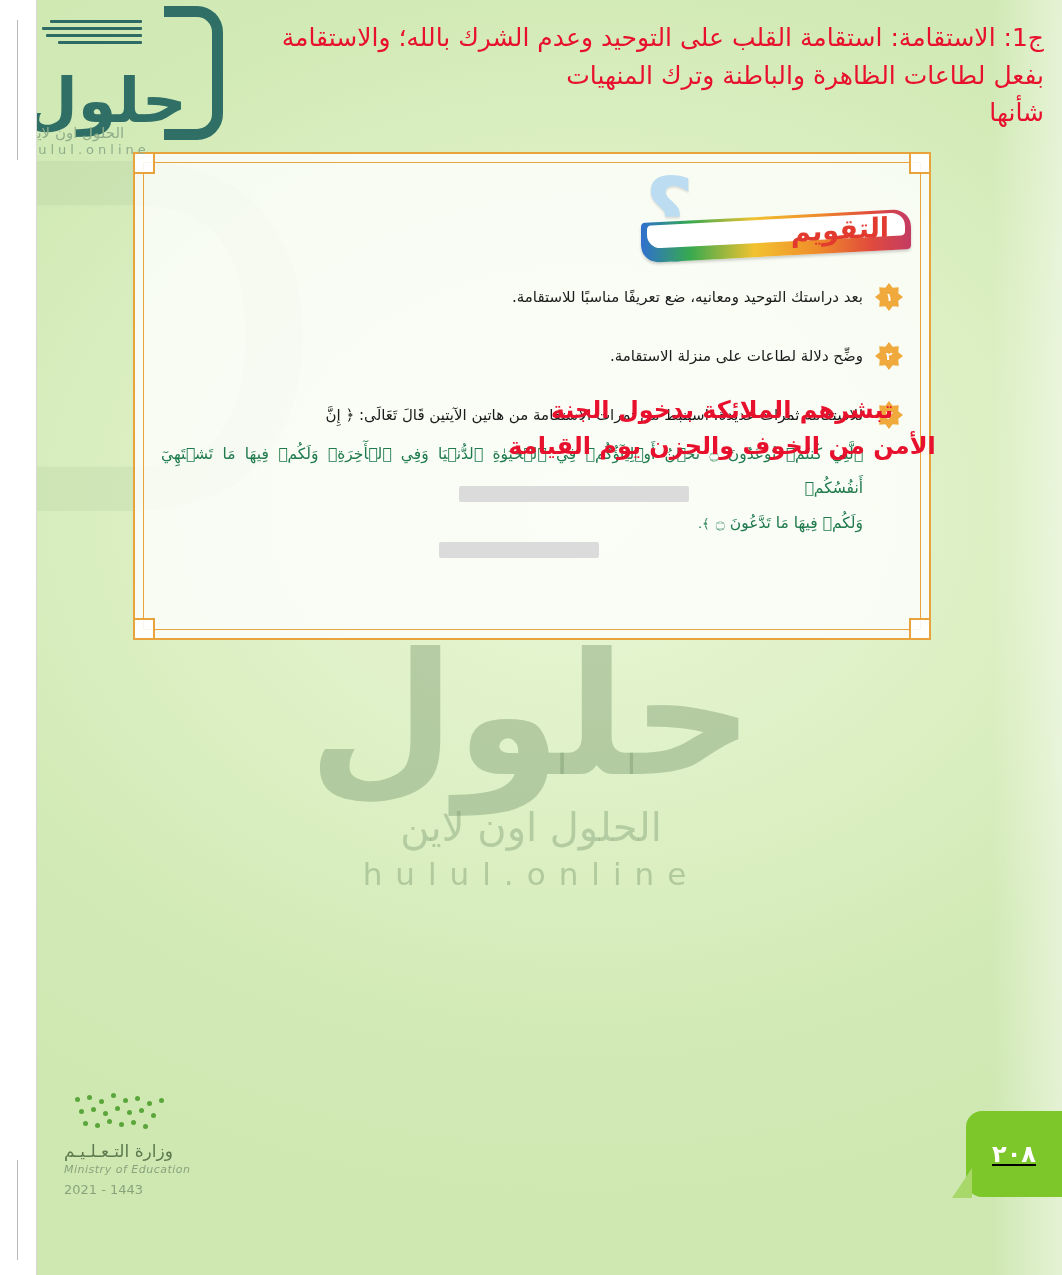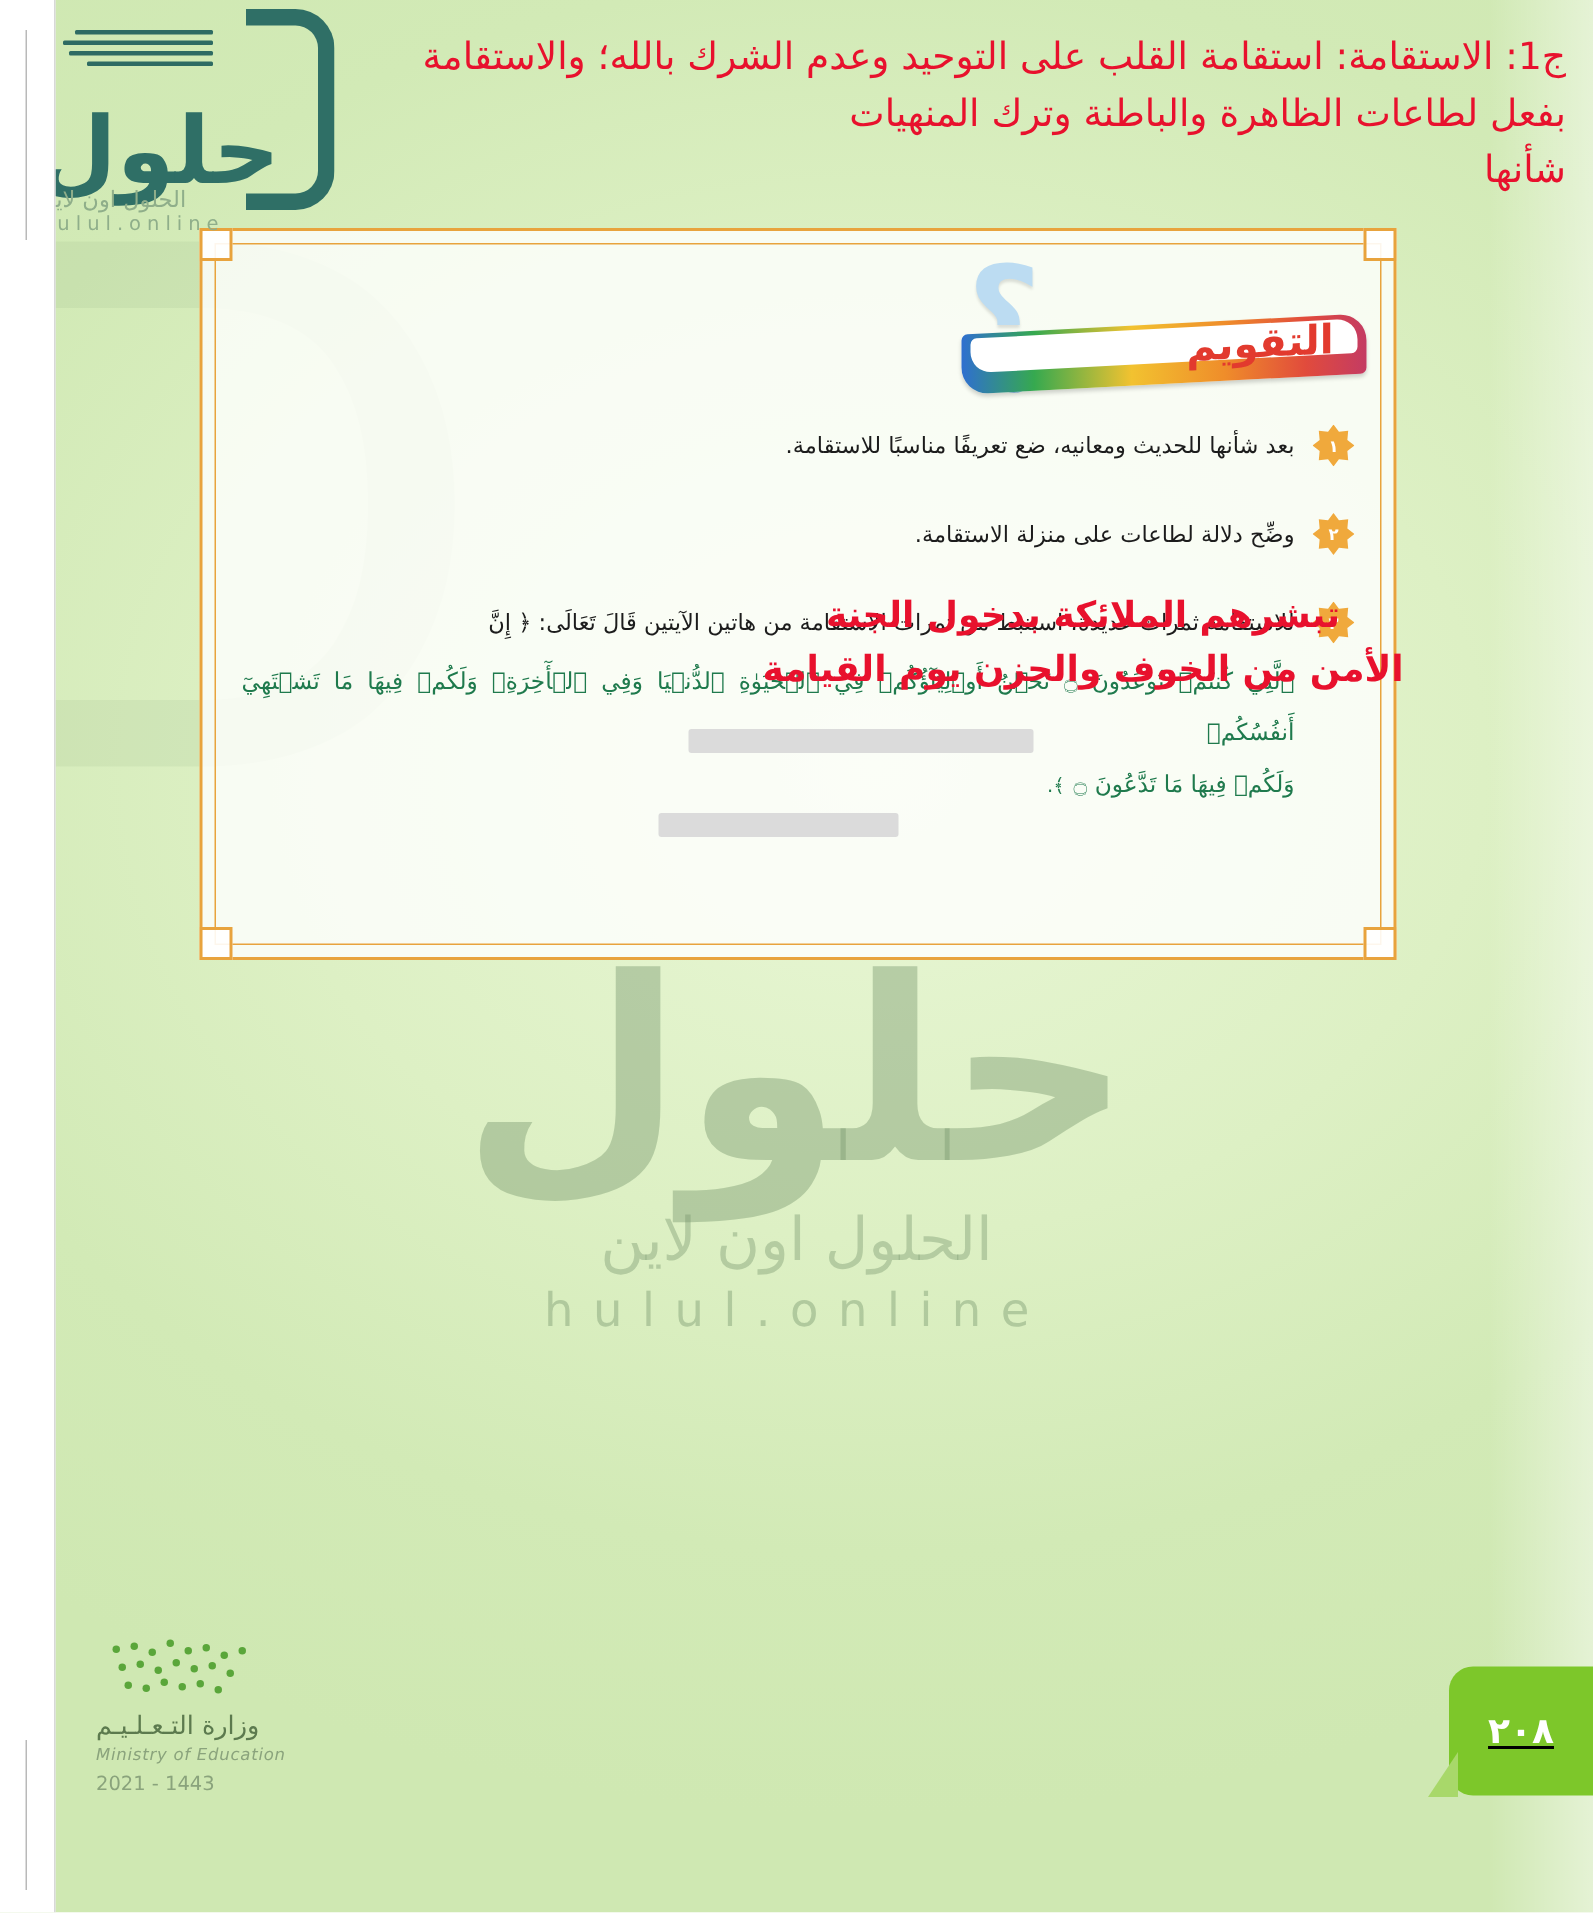--- a/index.html
+++ b/index.html
@@ -474,21 +474,21 @@
       <div class="banner-title">التقويم</div>
     </div>
 
     <div class="qlist">
 
       <div class="qrow">
         <div class="qbadge">
           <div class="star"></div>
           <div class="num">١</div>
         </div>
-        <div class="qtext">بعد شأنها للحديث ومعانيه، ضع تعريفًا مناسبًا للاستقامة.</div>
+        <div class="qtext">بعد دراستك التوحيد ومعانيه، ضع تعريفًا مناسبًا للاستقامة.</div>
       </div>
 
       <div class="qrow">
         <div class="qbadge">
           <div class="star"></div>
           <div class="num">٢</div>
         </div>
         <div class="qtext">وضِّح دلالة لطاعات على منزلة الاستقامة.</div>
       </div>
 

